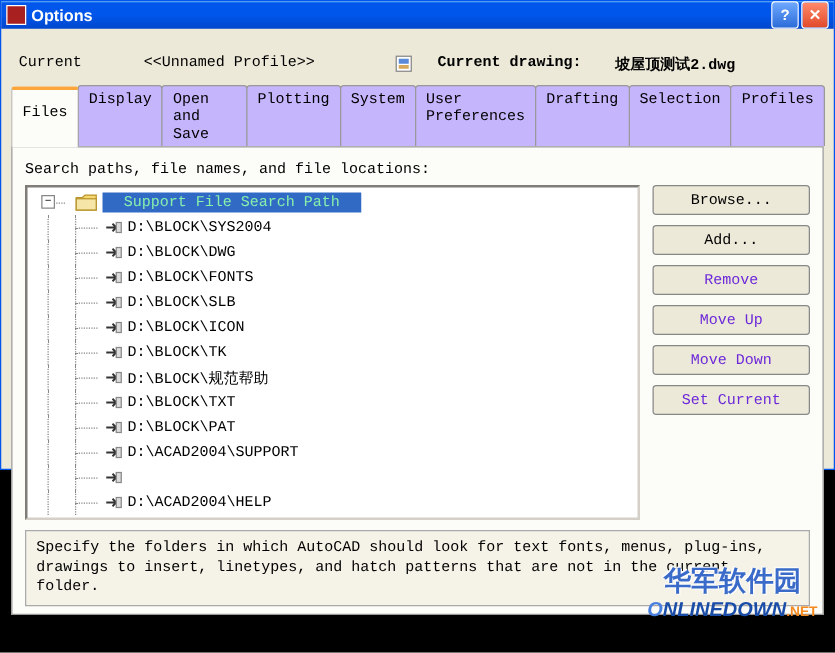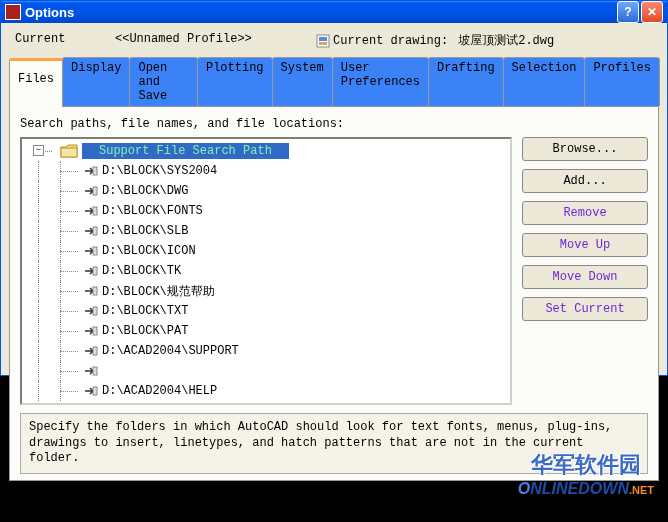--- a/index.html
+++ b/index.html
@@ -50,42 +50,42 @@
   justify-content: center;
   color: #fff;
   font-weight: bold;
   font-size: 12px;
 }
 .titlebar .wbtn.close {
   background: linear-gradient(to bottom, #ff8a6b 0%, #e04a2a 100%);
 }
 .header-row {
   display: flex;
-  padding: 9px 10px 4px 14px;
+  padding: 20px 10px 4px 14px;
   font-family: "Courier New", monospace;
   font-size: 12px;
 }
 .header-row .left { width: 100px; }
 .header-row .mid { flex: 0 0 200px; }
-.header-row .right { flex: 1; display: flex; align-items: center; gap: 2px; }
+.header-row .right { flex: 1; display: flex; gap: 19px; font-weight: bold; }
 .dwg-icon {
   width: 16px; height: 16px;
   display: inline-block;
 }
 .tabs {
   display: flex;
   padding: 0 8px;
   position: relative;
   margin-top: 4px;
 }
 .tab {
   font-family: "Courier New", monospace;
   font-size: 12px;
   padding: 3px 8px;
-  background: #3b82f6;
+  background: #c4b5fd;
   border: 1px solid #999;
   border-bottom: none;
   border-radius: 3px 3px 0 0;
   margin-right: -1px;
   position: relative;
   cursor: pointer;
 }
 .tab.active {
   background: #fcfcf8;
   border-color: #fca53a #999 #fcfcf8 #999;

